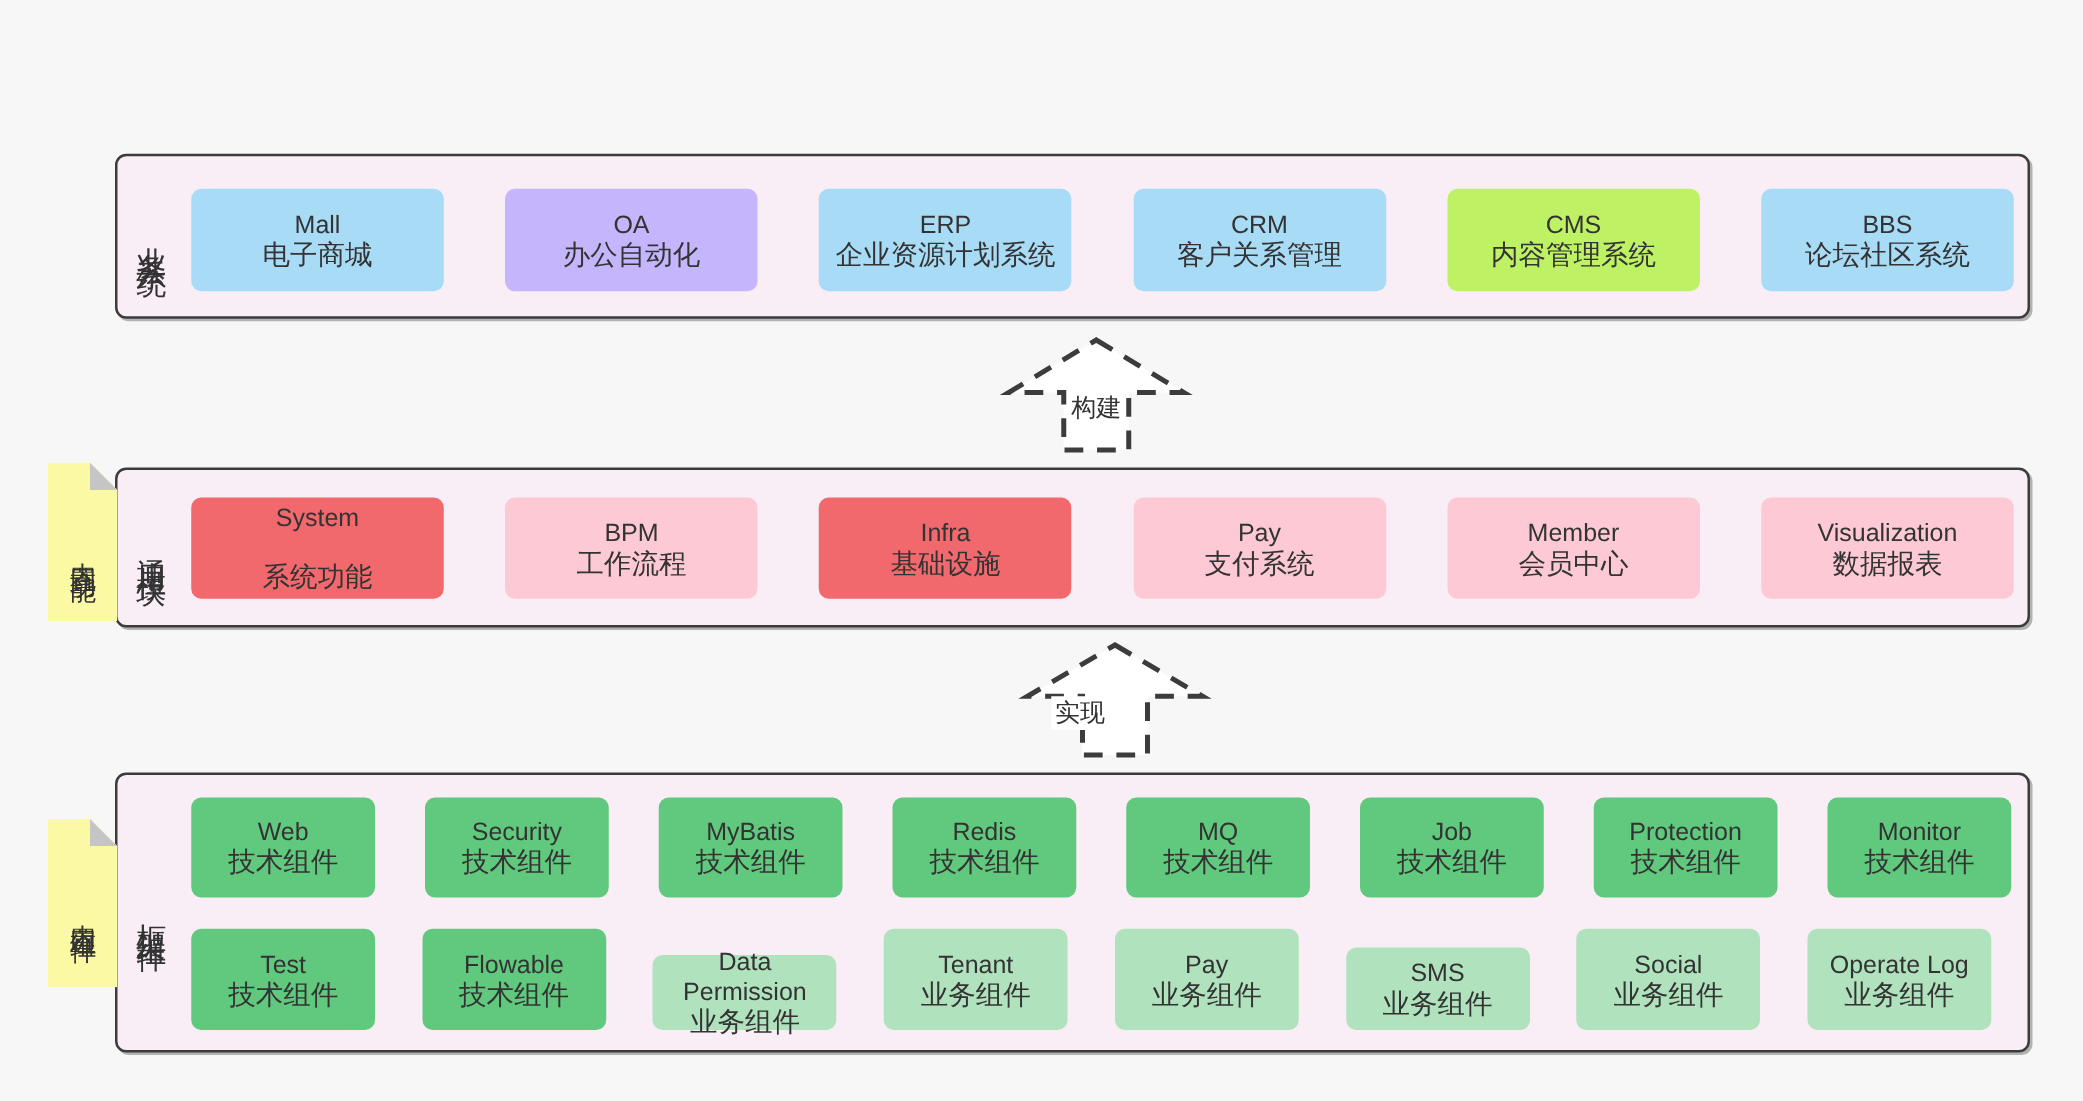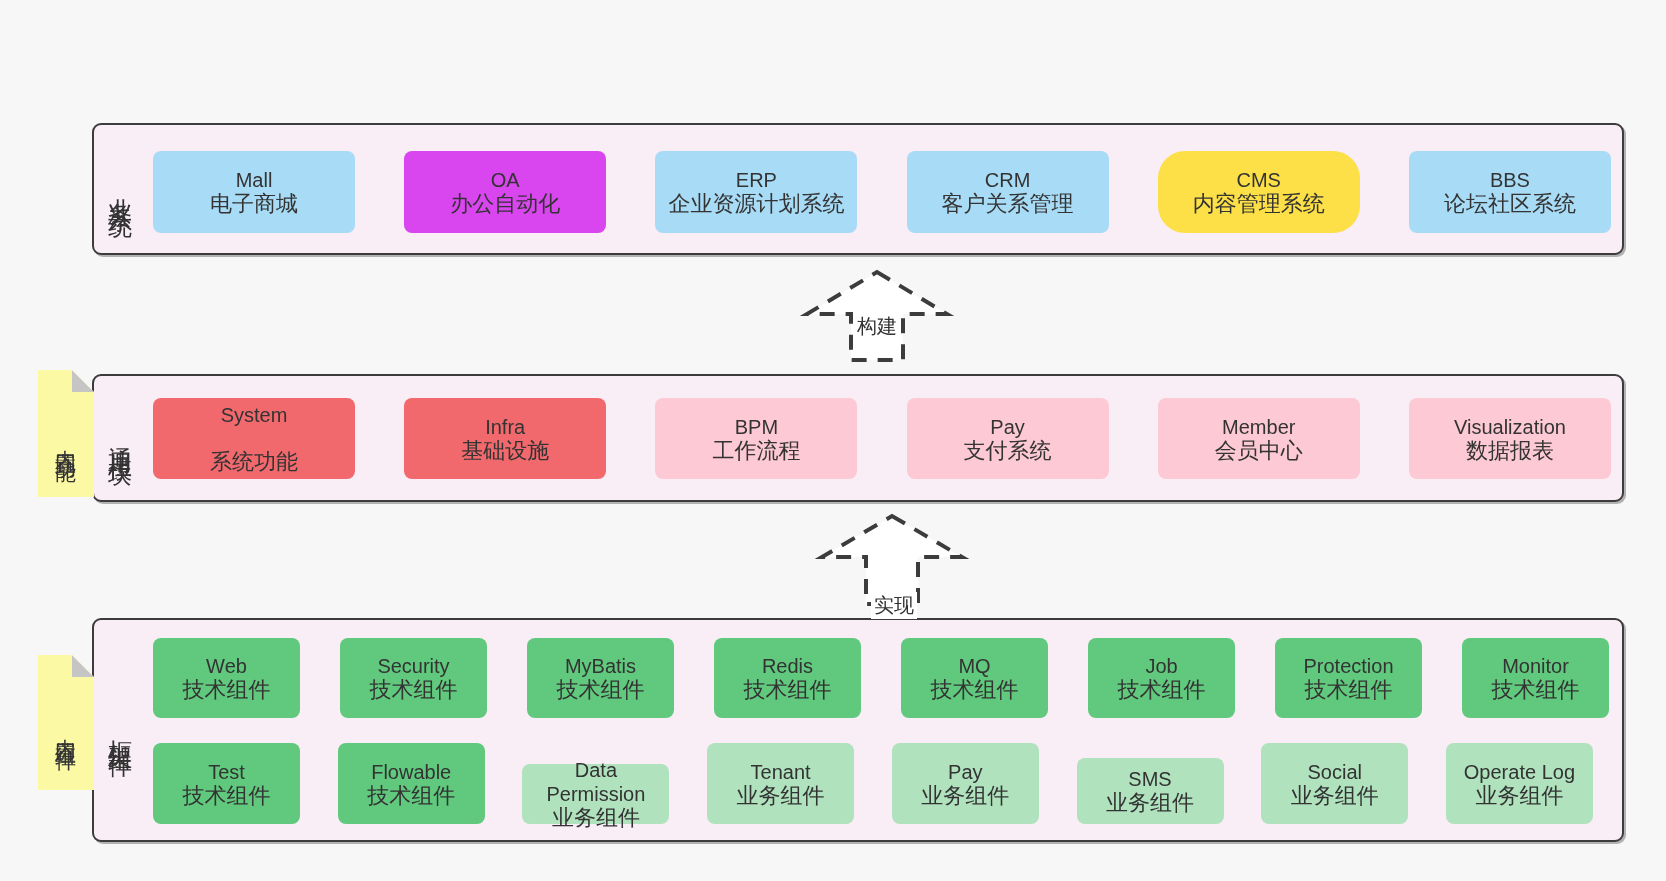--- a/index.html
+++ b/index.html
@@ -69,71 +69,71 @@
   .arrow-shape{
     fill:#ffffff;stroke:var(--arrow,#3c3c3c);
     stroke-width:4;stroke-dasharray:15 11;stroke-linejoin:miter;
   }
   .arrow-label{
     position:absolute;transform:translateX(-50%);
     background:#ffffff;padding:0 3px;
     font-size:20px;color:var(--text,#333);white-space:nowrap;
   }
   #arrow-label-build{left:877px;top:313px;}
-  #arrow-label-implement{left:894px;top:557px;margin-top:35px;}
+  #arrow-label-implement{left:864px;top:557px;}
 </style>
 </head>
 <body>
 
 <div class="page">
 
   <section class="panel" id="panel-business">
     <div class="v-label">业务系统</div>
     <div class="row cols-6" id="row-business">
         <div class="box" style="background: rgb(168, 219, 245);">
           <div class="box-name">Mall</div>
           <div class="box-sub">电子商城</div>
         </div>
-        <div class="box" style="background: #d946ef; align-items: center;">
+        <div class="box" style="background: #c4b5fd; align-items: center;">
           <div class="box-name">OA</div>
           <div class="box-sub">办公自动化</div>
         </div>
         <div class="box" style="background: rgb(168, 219, 245);">
           <div class="box-name">ERP</div>
           <div class="box-sub">企业资源计划系统</div>
         </div>
         <div class="box" style="background: rgb(168, 219, 245);">
           <div class="box-name">CRM</div>
           <div class="box-sub">客户关系管理</div>
         </div>
-        <div class="box" style="background: #fde047; border-radius: 27px;">
+        <div class="box" style="background: #bef264;">
           <div class="box-name">CMS</div>
           <div class="box-sub">内容管理系统</div>
         </div>
         <div class="box" style="background: rgb(168, 219, 245);">
           <div class="box-name">BBS</div>
           <div class="box-sub">论坛社区系统</div>
         </div>
       </div>
   </section>
 
   <section class="panel" id="panel-modules">
     <div class="v-label">通用模块</div>
     <div class="row cols-6" id="row-modules">
         <div class="box" style="background: rgb(242, 105, 109); gap: 23px;">
           <div class="box-name">System</div>
           <div class="box-sub">系统功能</div>
         </div>
+        <div class="box" style="background: rgb(252, 201, 212);">
+          <div class="box-name">BPM</div>
+          <div class="box-sub">工作流程</div>
+        </div>
         <div class="box" style="background: rgb(242, 105, 109);">
           <div class="box-name">Infra</div>
           <div class="box-sub">基础设施</div>
-        </div>
-        <div class="box" style="background: rgb(252, 201, 212);">
-          <div class="box-name">BPM</div>
-          <div class="box-sub">工作流程</div>
         </div>
         <div class="box" style="background: rgb(252, 201, 212);">
           <div class="box-name">Pay</div>
           <div class="box-sub">支付系统</div>
         </div>
         <div class="box" style="background: rgb(252, 201, 212);">
           <div class="box-name">Member</div>
           <div class="box-sub">会员中心</div>
         </div>
         <div class="box" style="background: rgb(252, 201, 212);">

